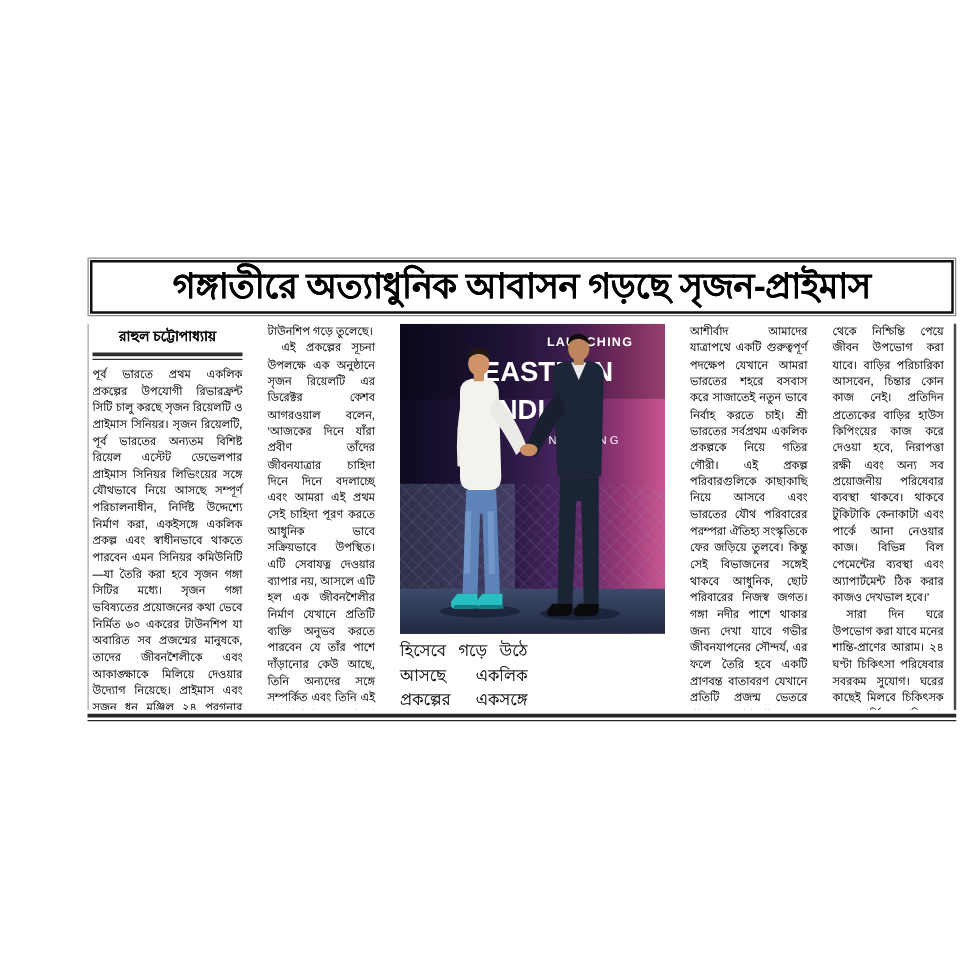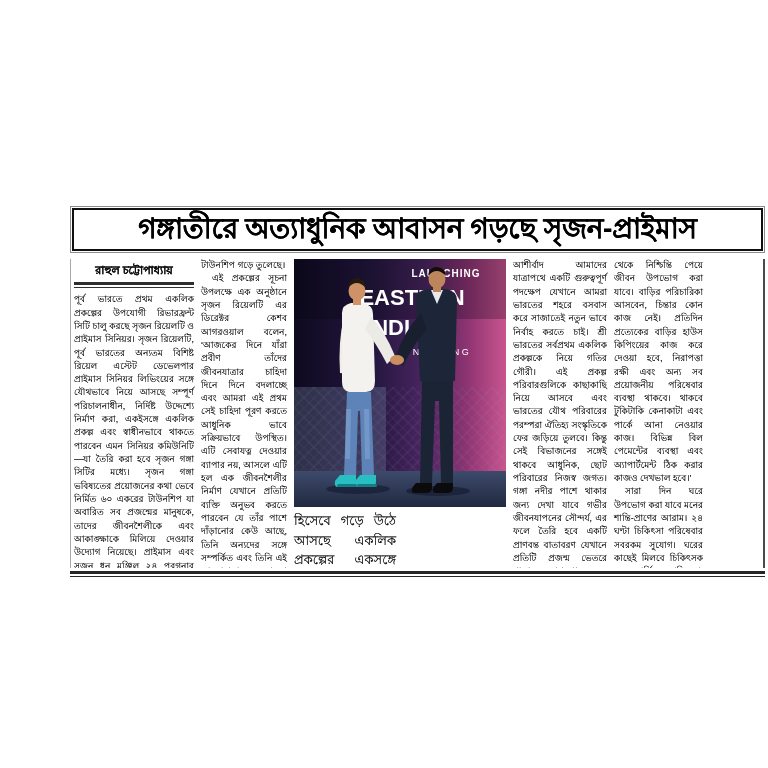--- a/index.html
+++ b/index.html
@@ -10,21 +10,21 @@
   .article{position:absolute;left:70px;top:206px;width:695px;}
   
   .headline-box{border:1px solid #8d8d8d;padding:1px;background:#fff;}
   .headline-inner{border:2px solid #101010;padding:1px 4px 3px;text-align:center;}
   .headline-text{
     font-size:28px;font-weight:bold;color:#000;line-height:1.25;margin:0;
     white-space:nowrap;letter-spacing:-0.3px;text-shadow:0 0 0.5px #000;
   }
   
   .body-row{
-    display:flex;gap:7px;margin-top:6px;height:309px;overflow:hidden;
+    display:flex;gap:20px;margin-top:6px;height:309px;overflow:hidden;
     border-left:1px solid #a9a9a9;border-right:2px solid #4a4a4a;
     padding:0 3px;background:#fff;
   }
   .col{font-size:9px;line-height:1.48;text-align:justify;color:#141414;
        text-shadow:0 0 0.4px rgba(20,20,20,.65);}
   .col p{margin:0;}
   .col p.indent{text-indent:11px;}
   .col-1{width:120px;}
   .col-2{width:86px;}
   .photo-block{width:212px;flex:none;}

